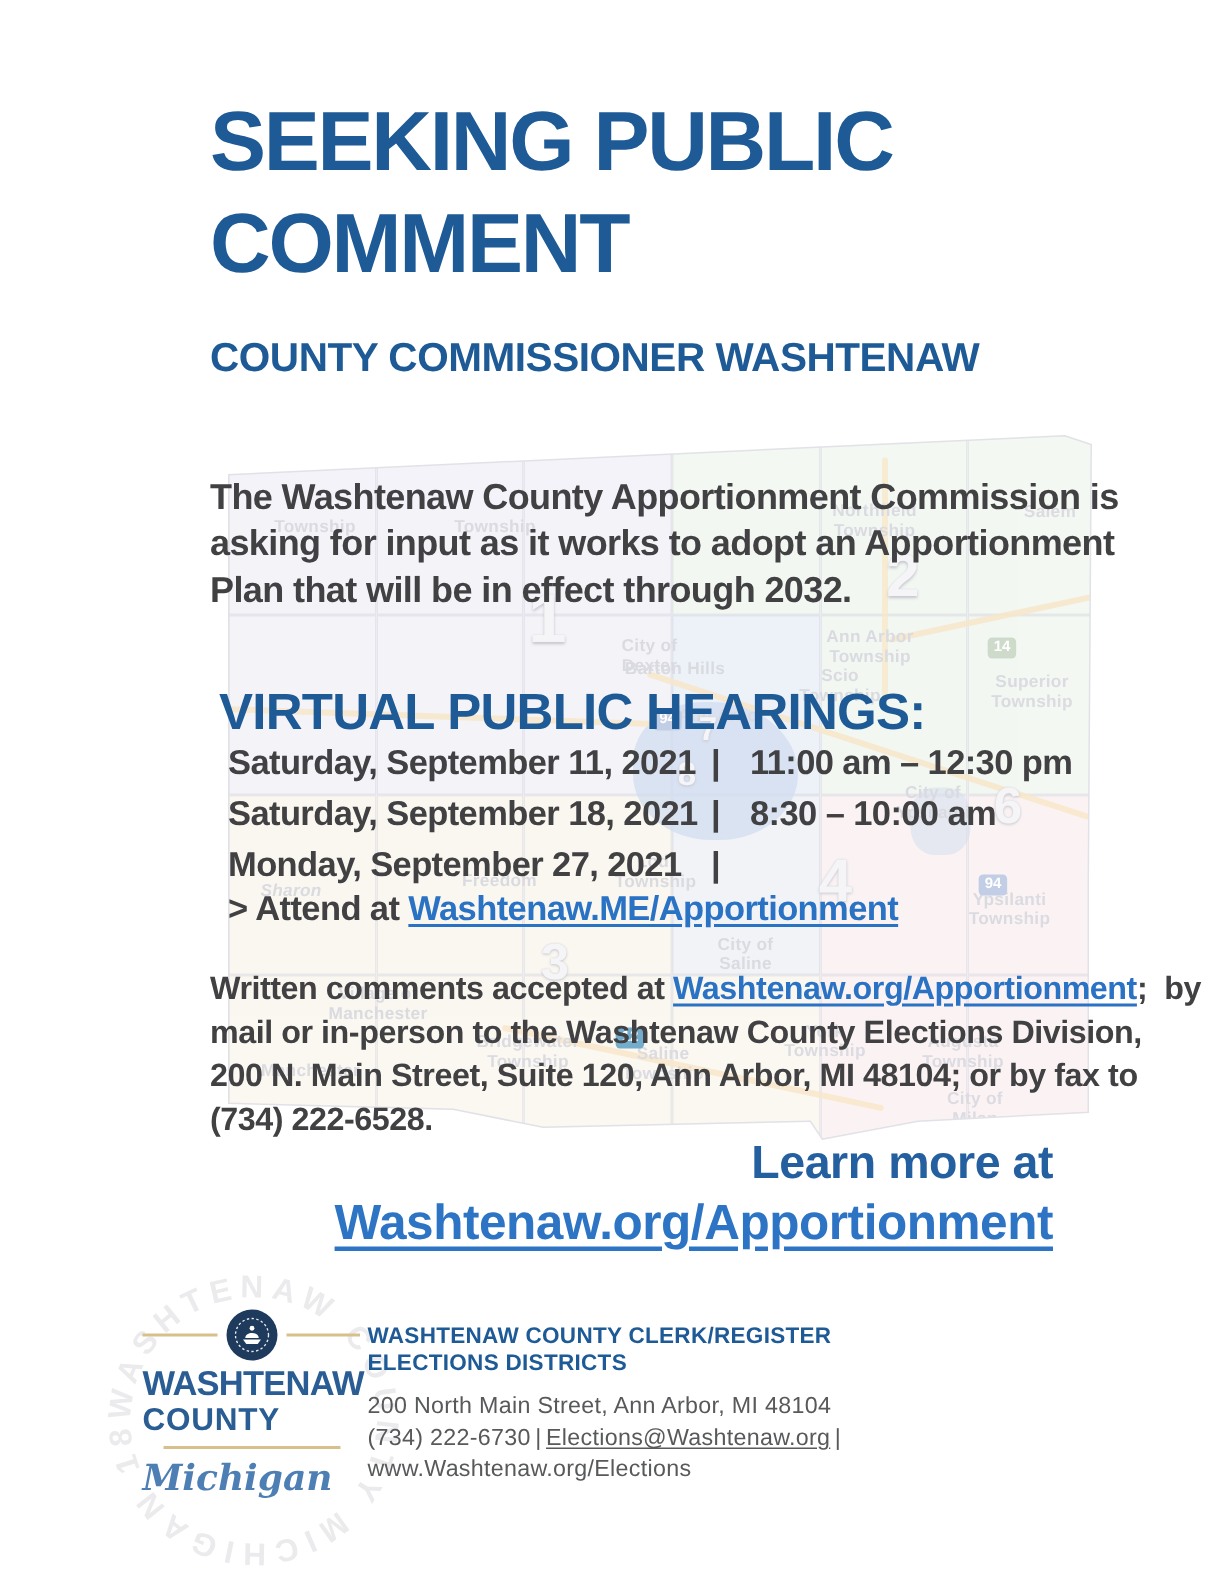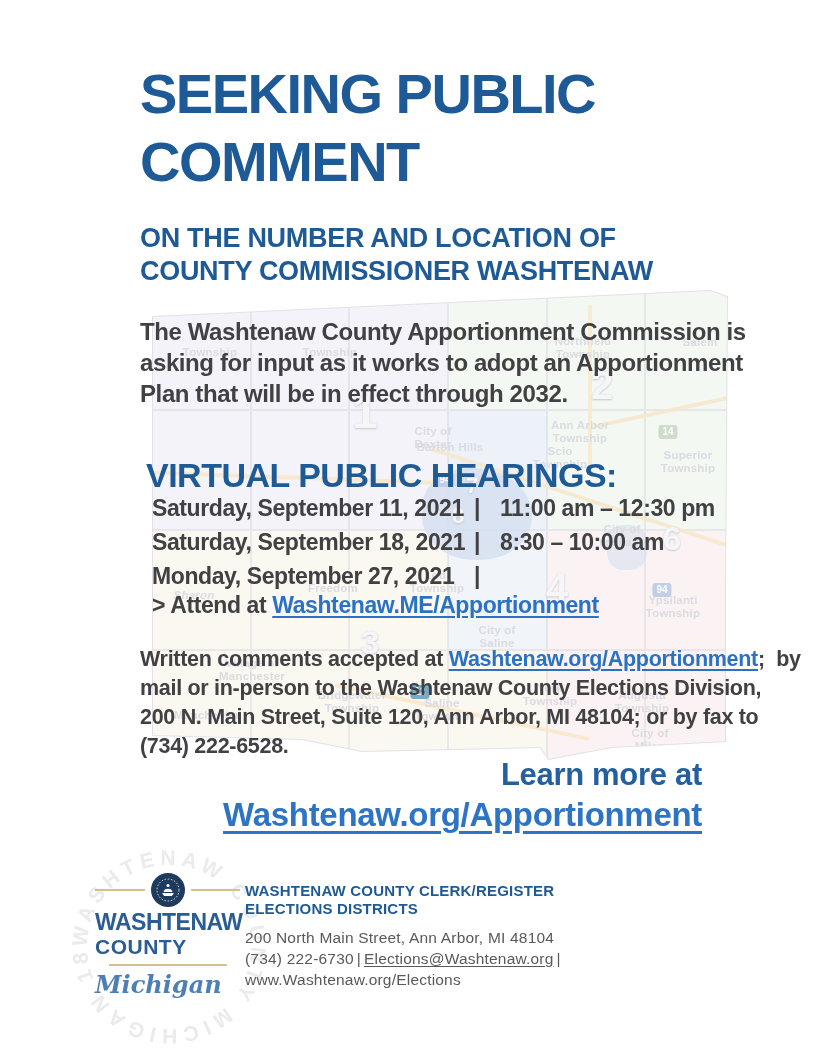--- a/index.html
+++ b/index.html
@@ -215,21 +215,20 @@
   </div>
 
   <div class="content">
 
     <div class="title">
       <div>SEEKING PUBLIC</div>
       <div>COMMENT</div>
     </div>
 
     <div class="subtitle">
-      <div>ON THE NUMBER AND LOCATION OF</div>
       <div>COUNTY COMMISSIONER WASHTENAW</div>
     </div>
 
     <div class="intro">
       <div>The Washtenaw County Apportionment Commission is</div>
       <div>asking for input as it works to adopt an Apportionment</div>
       <div>Plan that will be in effect through 2032.</div>
     </div>
 
     <div class="hearings-heading">VIRTUAL PUBLIC HEARINGS:</div>

